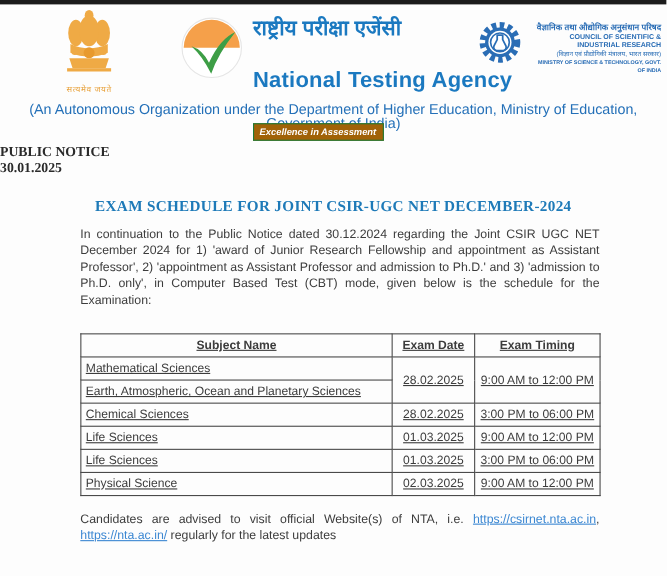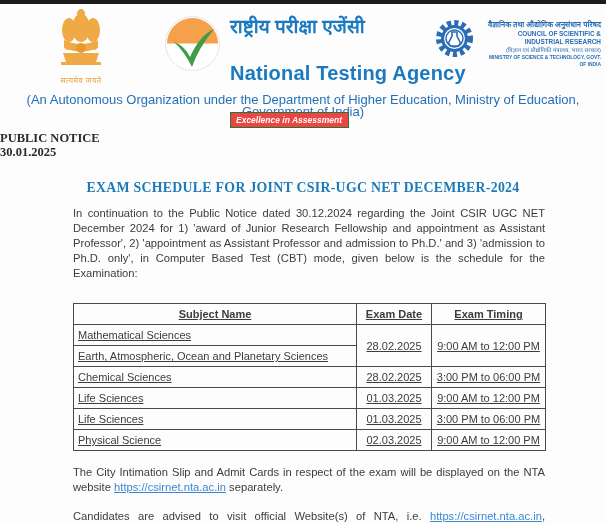--- a/index.html
+++ b/index.html
@@ -13,21 +13,21 @@
   
   .header { position:relative; height:86px; }
   .emblem-block { position:absolute; left:46px; top:4px; width:70px; text-align:center; }
   .emblem-caption { font-size:7.5px; color:#e8a23c; margin-top:1px; letter-spacing:.5px; }
 
   .nta-block { position:absolute; left:164px; top:11px; display:flex; align-items:flex-start; }
   .nta-logo { width:57px; height:57px; margin-right:9px; }
   .nta-text { display:flex; flex-direction:column;gap:24px; }
   .nta-hindi { font-size:19px; font-weight:600; color:#1b79c0; line-height:23px; }
   .nta-english { font-size:20px; font-weight:bold; color:#1b79c0; line-height:23px; letter-spacing:.2px; }
-  .nta-badge { align-self:flex-start; margin-top:3px; background:#ef4444; border:1px solid #1e7a36;
+  .nta-badge { align-self:flex-start; margin-top:3px; background:#a16207; border:1px solid #1e7a36;
     color:#fff; font-style:italic; font-weight:bold; font-size:8.5px; padding:2px 6px 2px 5px; }
 
   .csir-block { position:absolute; right:5px; top:13px; display:flex; align-items:flex-start; width:168px;text-align:right; }
   .csir-logo { width:43px; height:43px; margin-right:5px; flex:none; }
   .csir-text { display:flex; flex-direction:column; color:#2a6db5; padding-top:3px; }
   .csir-l1 { font-size:7.6px; font-weight:bold; line-height:10px; }
   .csir-l2 { font-size:6.4px; font-weight:bold; line-height:8px; }
   .csir-l3 { font-size:5.8px; line-height:8px; }
   .csir-l4 { font-size:4.9px; font-weight:bold; line-height:7px; }
 
@@ -177,17 +177,16 @@
           <td class="timing-cell">3:00 PM to 06:00 PM</td>
         </tr>
         <tr>
           <td class="subject-cell">Physical Science</td>
           <td class="date-cell">02.03.2025</td>
           <td class="timing-cell">9:00 AM to 12:00 PM</td>
         </tr>
       </tbody>
   </table>
 
-  <p class="para para-2"><span>The City Intimation Slip and Admit Cards in respect of the exam will be displayed on the NTA website </span><a class="doc-link" href="#">https://csirnet.nta.ac.in</a><span> separately.</span></p>
 
   <p class="para para-3"><span>Candidates are advised to visit official Website(s) of NTA, i.e. </span><a class="doc-link" href="#">https://csirnet.nta.ac.in</a><span>, </span><a class="doc-link" href="#">https://nta.ac.in/</a><span> regularly for the latest updates</span></p>
 
 </div>
 
 </body></html>

